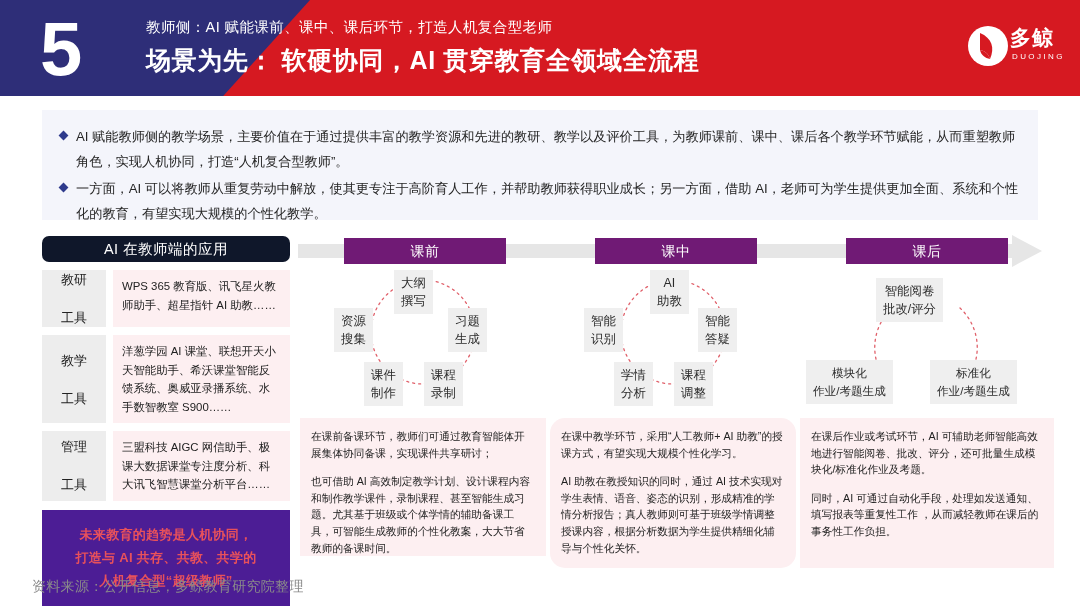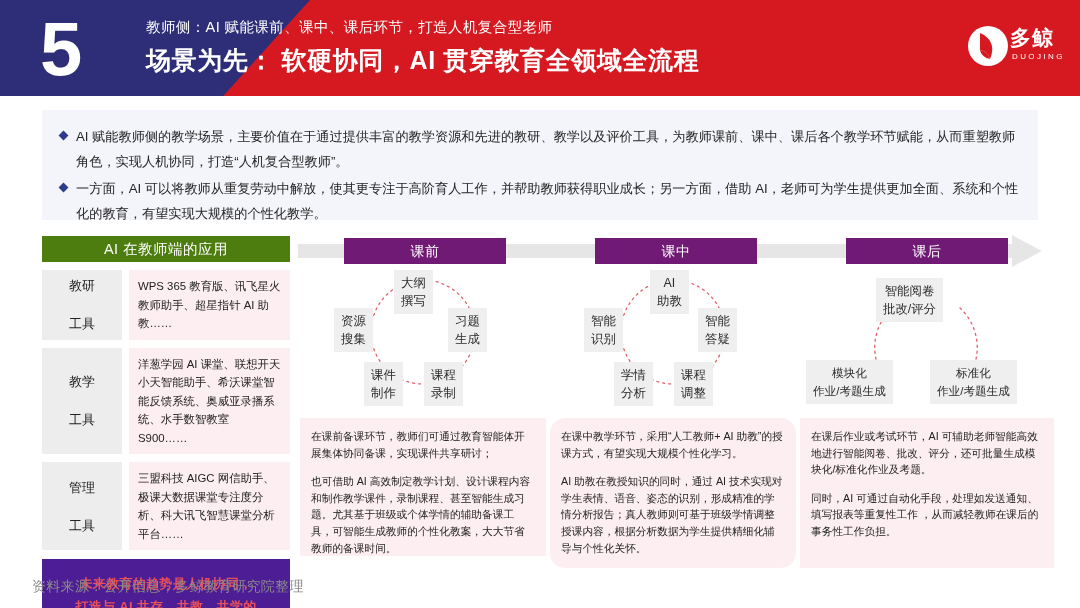--- a/index.html
+++ b/index.html
@@ -26,23 +26,23 @@
   .logo-en{position:absolute;left:44px;top:28px;font-size:8px;color:#ffffff;letter-spacing:2.4px;}
 
   
   .intro{position:absolute;left:42px;top:110px;width:996px;height:110px;background:#f4f5fb;}
   .intro-list{margin:0;padding:14px 18px 0 16px;list-style:none;}
   .intro-item{position:relative;padding-left:18px;font-size:13.2px;line-height:25px;color:#262626;margin-bottom:2px;}
   .intro-item .dia{position:absolute;left:2px;top:8px;width:7px;height:7px;background:#2e3a8c;transform:rotate(45deg);}
 
   
   .left-col{position:absolute;left:42px;top:236px;width:248px;}
-  .left-head{height:26px;line-height:26px;background:#4d7c0f;color:#ffffff;font-size:14.5px;text-align:center;letter-spacing:.5px;}
+  .left-head{height:26px;line-height:26px;background:#0f172a;color:#ffffff;font-size:14.5px;text-align:center;letter-spacing:.5px;border-radius:7px;}
   .tool-row{display:flex;margin-top:8px;}
-  .tool-label{width:80px;background:#ededed;color:#222;font-size:13px;line-height:19px;
+  .tool-label{width:64px;background:#ededed;color:#222;font-size:13px;line-height:19px;
     display:flex;align-items:center;justify-content:center;text-align:center;}
   .tool-label span{display:block;}
   .tool-desc{flex:1;margin-left:7px;background:#fdeff1;color:#222;font-size:11.4px;line-height:18.5px;padding:7px 9px;}
   .future-box{margin-top:9px;background:#4c1d95;padding:13px 8px 14px;text-align:center;}
   .future-box p{margin:0;color:#e8515b;font-size:13px;font-weight:bold;line-height:23px;letter-spacing:.3px;}
 
   
   .phase-bar{position:absolute;left:298px;top:238px;width:760px;height:26px;}
   .phase-track{position:absolute;left:0;top:6px;width:716px;height:14px;background:#e6e6e6;}
   .phase-chip{position:absolute;top:0;height:26px;line-height:26px;background:#701a75;color:#ffffff;

